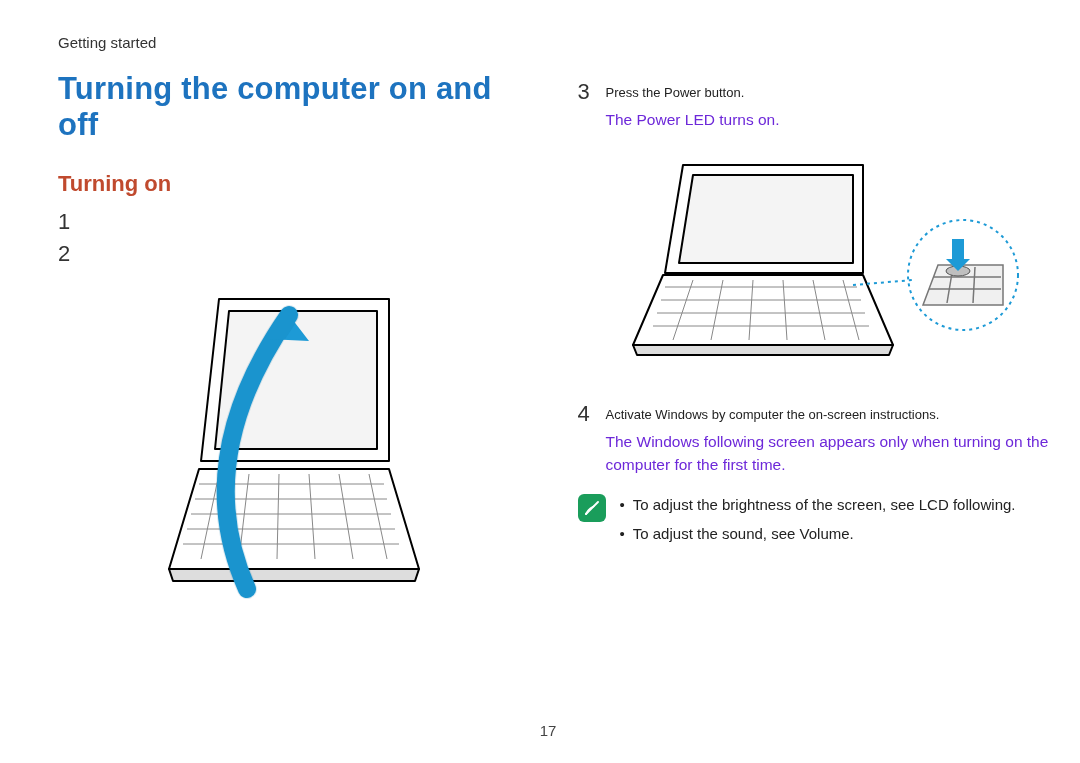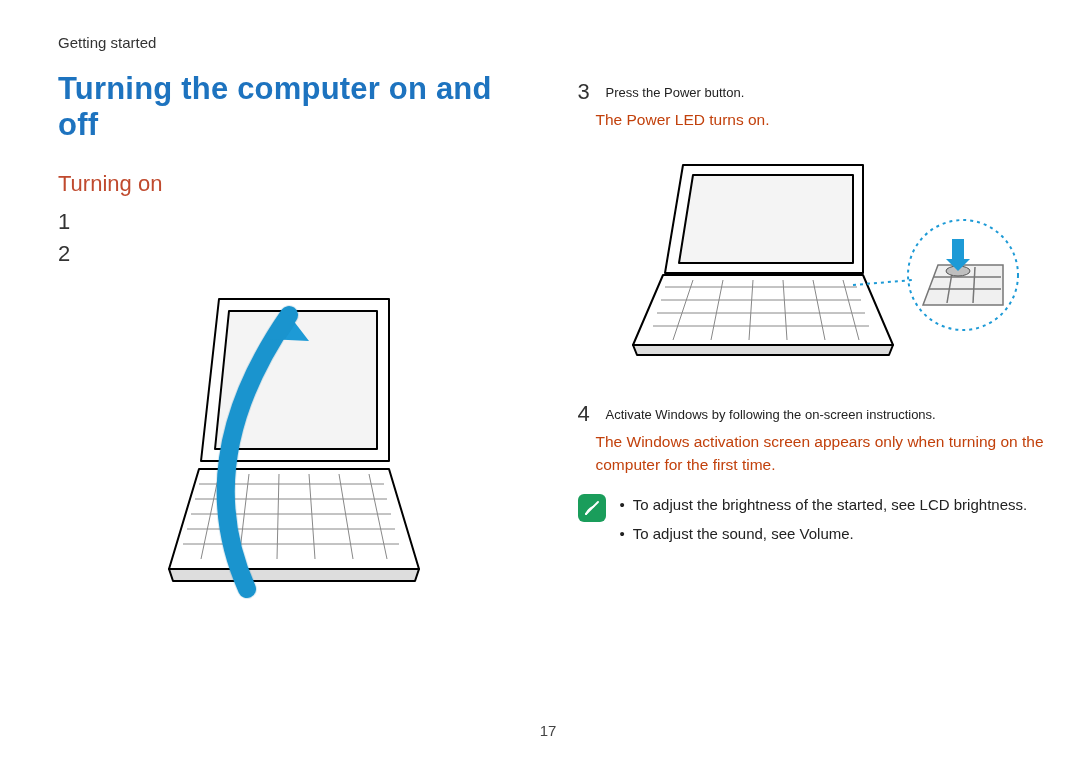--- a/index.html
+++ b/index.html
@@ -2,25 +2,25 @@
 <html><head>
 <meta charset="utf-8">
 <style>
   html,body{margin:0;padding:0;background:#fff;}
   body{width:1080px;height:763px;font-family:"Segoe UI","Helvetica Neue",Arial,sans-serif;color:#2b2b2b;position:relative;}
   .page{padding:34px 31px 0 58px;box-sizing:border-box;}
   .header{font-size:15px;color:#333;margin-bottom:20px;}
   .cols{display:flex;gap:48px;}
   .col{flex:1;min-width:0;}
   .h1{color:#1d73bf;font-size:31px;font-weight:600;margin:0 0 28px 0;letter-spacing:.2px;}
-  .h2{color:#c04a2e;font-size:22px;font-weight:400;margin:0 0 14px 0;}
+  .h2{color:#c04a2e;font-size:22px;font-weight:700;margin:0 0 14px 0;}
   .step{display:flex;align-items:flex-start;gap:10px;margin:10px 0 6px 0;}
   .step-num{font-size:22px;line-height:22px;font-weight:400;color:#333;min-width:18px;}
   .step-body{font-size:13px;line-height:1.45;color:#222;padding-top:3px;}
-  .step-sub{font-size:15.5px;line-height:1.45;color:#c2410c;margin-left:18px;margin-top:6px;}
+  .step-sub{font-size:15.5px;line-height:1.45;color:#6d28d9;margin-left:28px;margin-top:6px;}
   .figure{display:flex;justify-content:center;margin-top:24px;}
   .figure svg{display:block;}
   .note-box{display:flex;align-items:flex-start;gap:14px;margin:18px 0 0 0;}
   .note-icon{width:28px;height:28px;border-radius:6px;background:#1a9d5b;display:flex;align-items:center;justify-content:center;flex-shrink:0;}
   .note-icon svg{stroke:#fff;}
   .note-list{font-size:15px;line-height:1.5;color:#222;}
   .note-list .item{display:flex;gap:8px;margin-bottom:6px;}
   .note-list .dot{flex-shrink:0;}
   .pagenum{position:absolute;left:16px;right:0;bottom:24px;text-align:center;font-size:15px;color:#444;}
 </style>
@@ -126,35 +126,35 @@
 
           <g>
             <rect x="349" y="84" width="12" height="20" fill="#1d9ad6"></rect>
             <polygon points="343,104 367,104 355,116" fill="#1d9ad6"></polygon>
           </g>
         </svg>
       </div>
 
       <div class="step" style="margin-top:18px;">
         <div class="step-num">4</div>
-        <div class="step-body">Activate Windows by following the on-screen instructions.</div>
+        <div class="step-body">Activate Windows by computer the on-screen instructions.</div>
       </div>
-      <div class="step-sub">The Windows activation screen appears only when turning on the computer for the first time.</div>
+      <div class="step-sub">The Windows following screen appears only when turning on the computer for the first time.</div>
 
       <div class="note-box">
         <div class="note-icon">
           <svg width="18" height="18" viewBox="0 0 24 24" fill="none" stroke-width="2.5" stroke-linecap="round">
             <path d="M4 20 L20 4"></path>
             <path d="M4 20 C7 14 9 12 14 10"></path>
           </svg>
         </div>
         <div class="note-list">
           <div class="item">
             <span class="dot">•</span>
-            <span>To adjust the brightness of the started, see LCD brightness.</span>
+            <span>To adjust the brightness of the screen, see LCD following.</span>
           </div>
           <div class="item">
             <span class="dot">•</span>
             <span>To adjust the sound, see Volume.</span>
           </div>
         </div>
       </div>
     </div>
   </div>
 </div>

